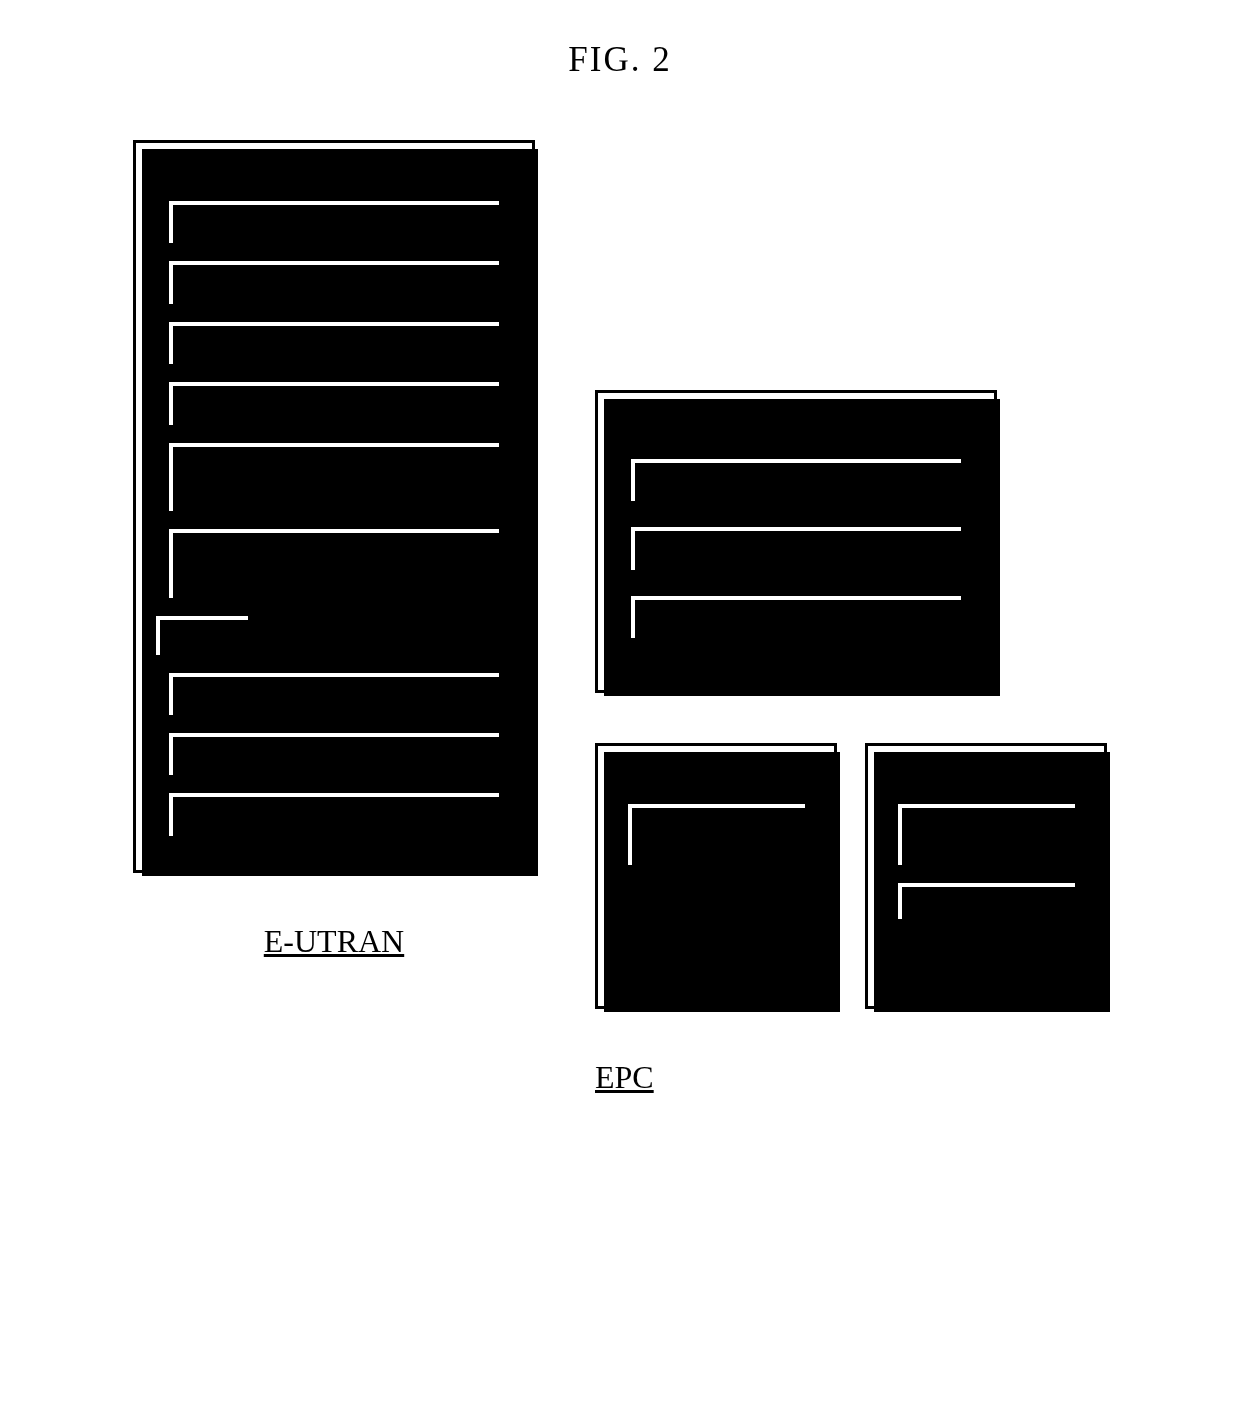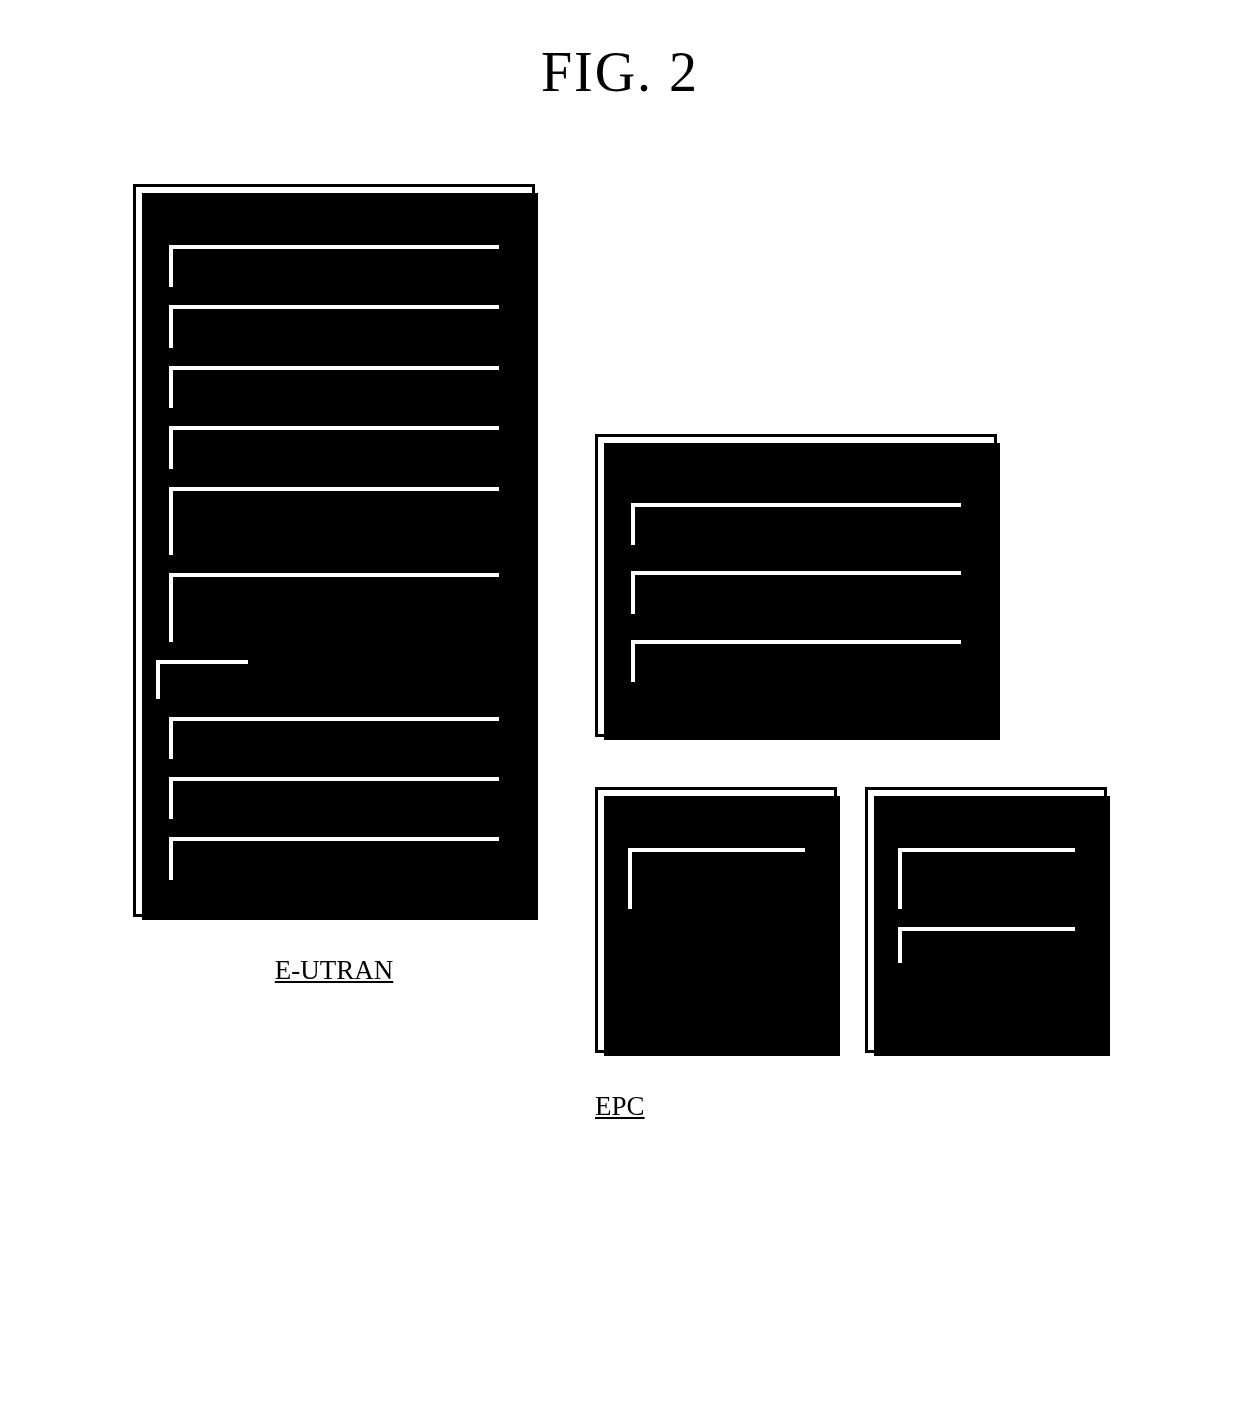--- a/index.html
+++ b/index.html
@@ -3,23 +3,23 @@
   <meta charset="utf-8">
   <style>
     body {
       margin: 0;
       padding: 40px;
       font-family: "Times New Roman", serif;
       background: #fff;
     }
     .fig-title {
       text-align: center;
-      font-size: 56px;
+      font-size: 35px;
       font-weight: normal;
-      margin-bottom: 80px;
+      margin-bottom: 60px;
       letter-spacing: 2px;
     }
     .container {
       display: flex;
       gap: 60px;
       justify-content: center;
       align-items: flex-start;
     }
     .left-col {
       display: flex;
@@ -88,23 +88,23 @@
       display: flex;
       gap: 28px;
       margin-top: 50px;
     }
     .sgw-box, .pgw-box {
       width: 200px;
       min-height: 230px;
     }
     .sgw-box .inner-item, .pgw-box .inner-item { width: 165px; margin-left: auto; margin-right: auto; font-size: 22px; padding: 6px; }
     .section-label {
-      font-size: 27px;
+      font-size: 32px;
       text-decoration: underline;
-      margin-top: 38px;
+      margin-top: 50px;
       text-align: center;
     }
   </style>
 </head>
 <body>
 
 <div class="fig-title">FIG. 2</div>
 
 <div class="container">
 

